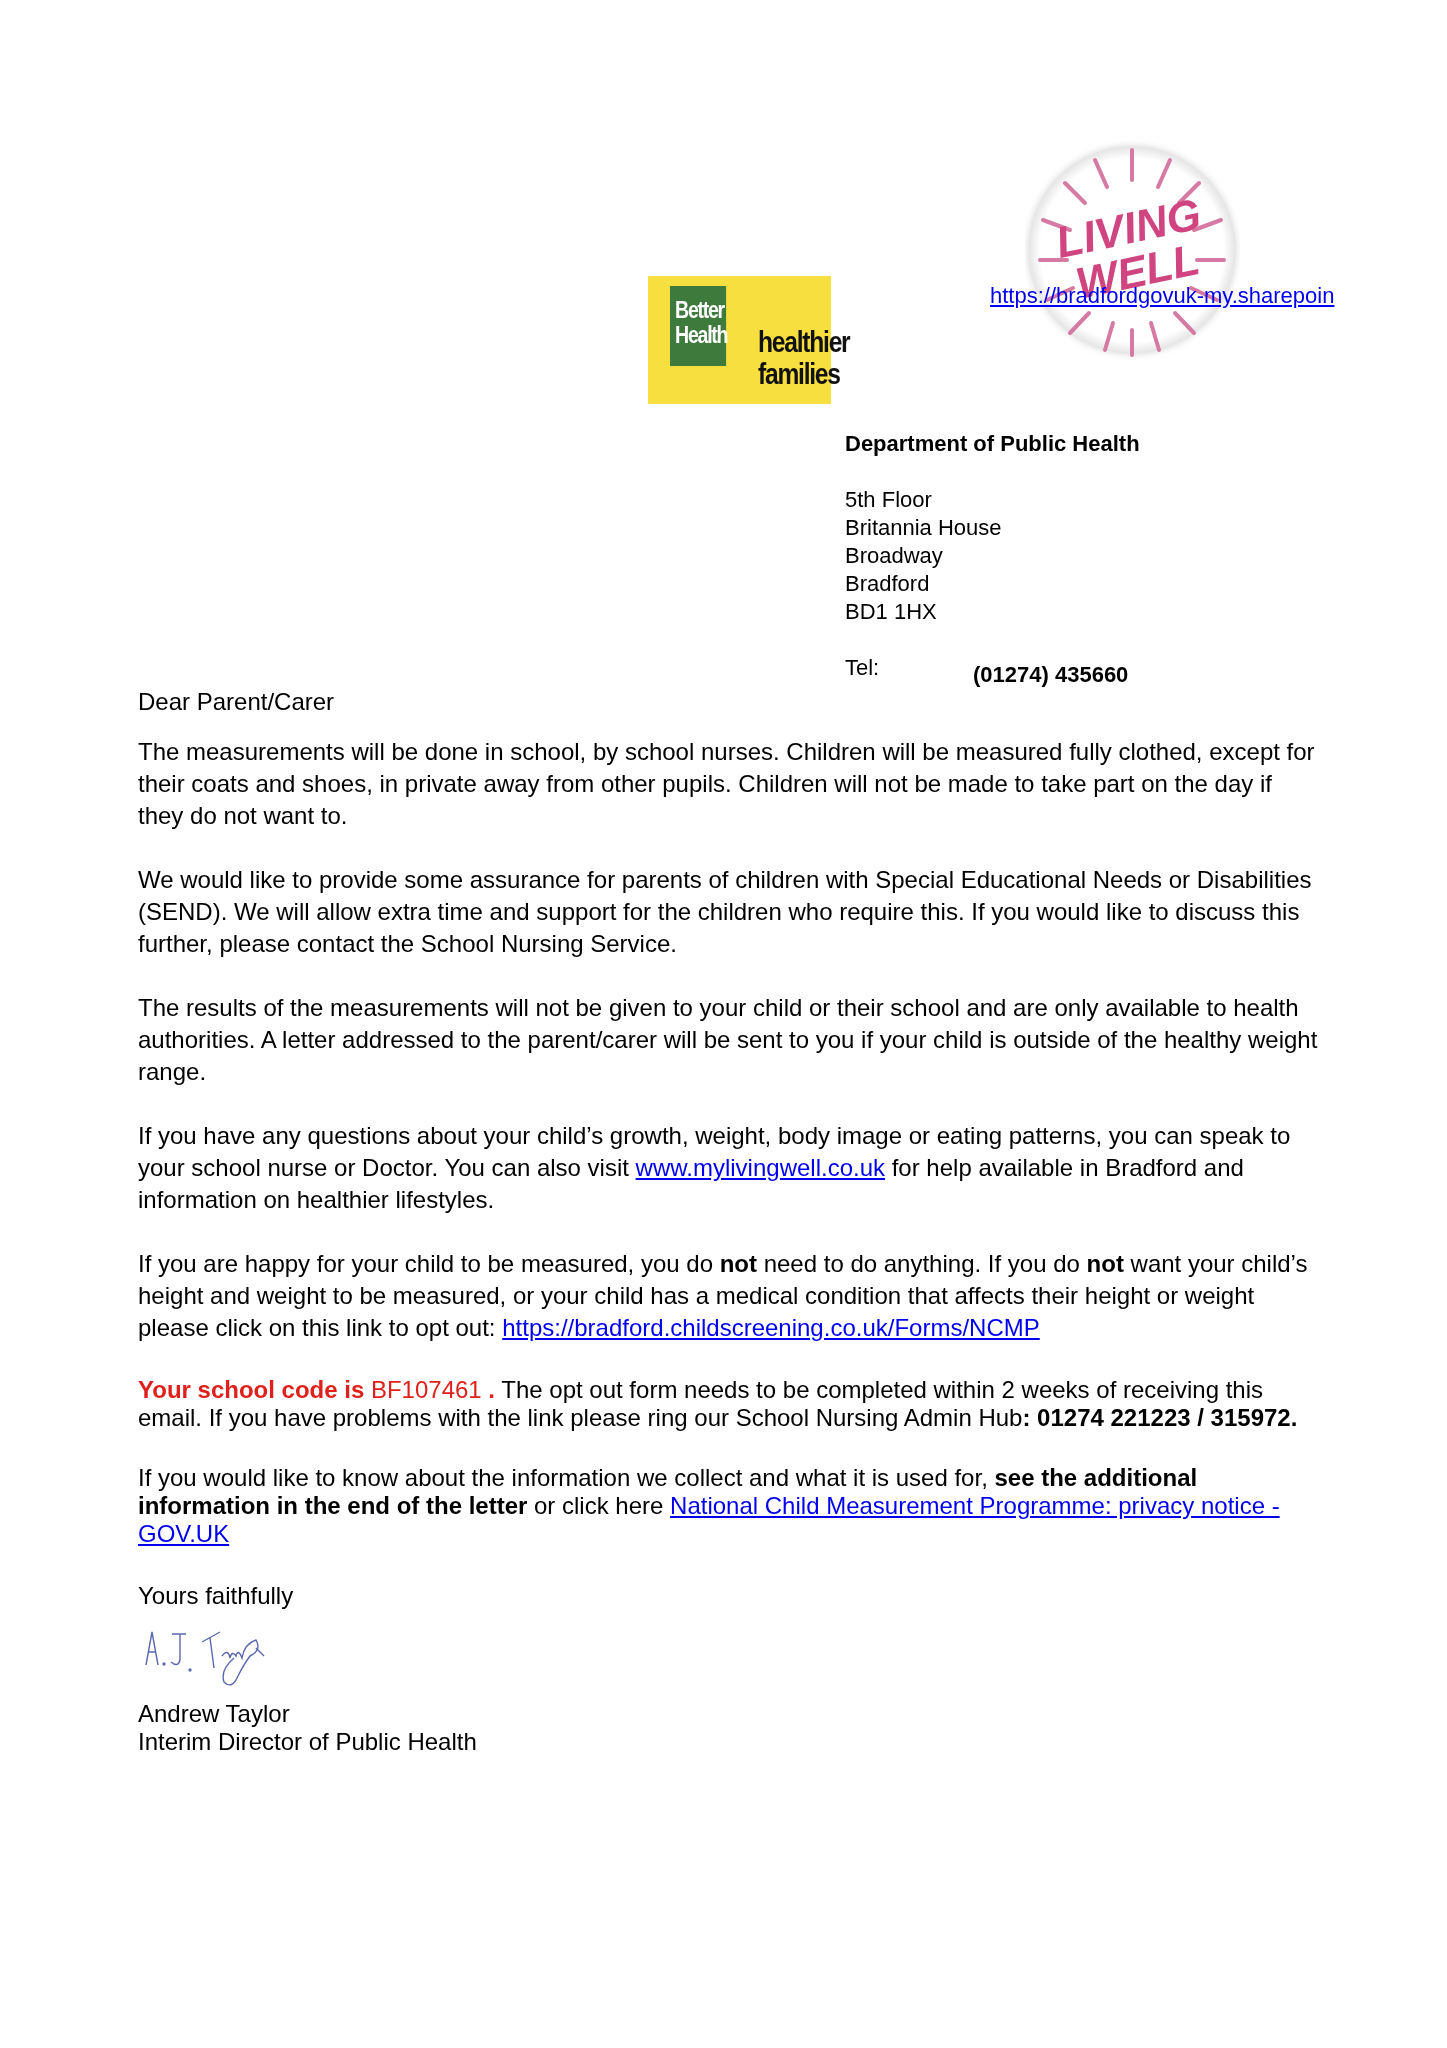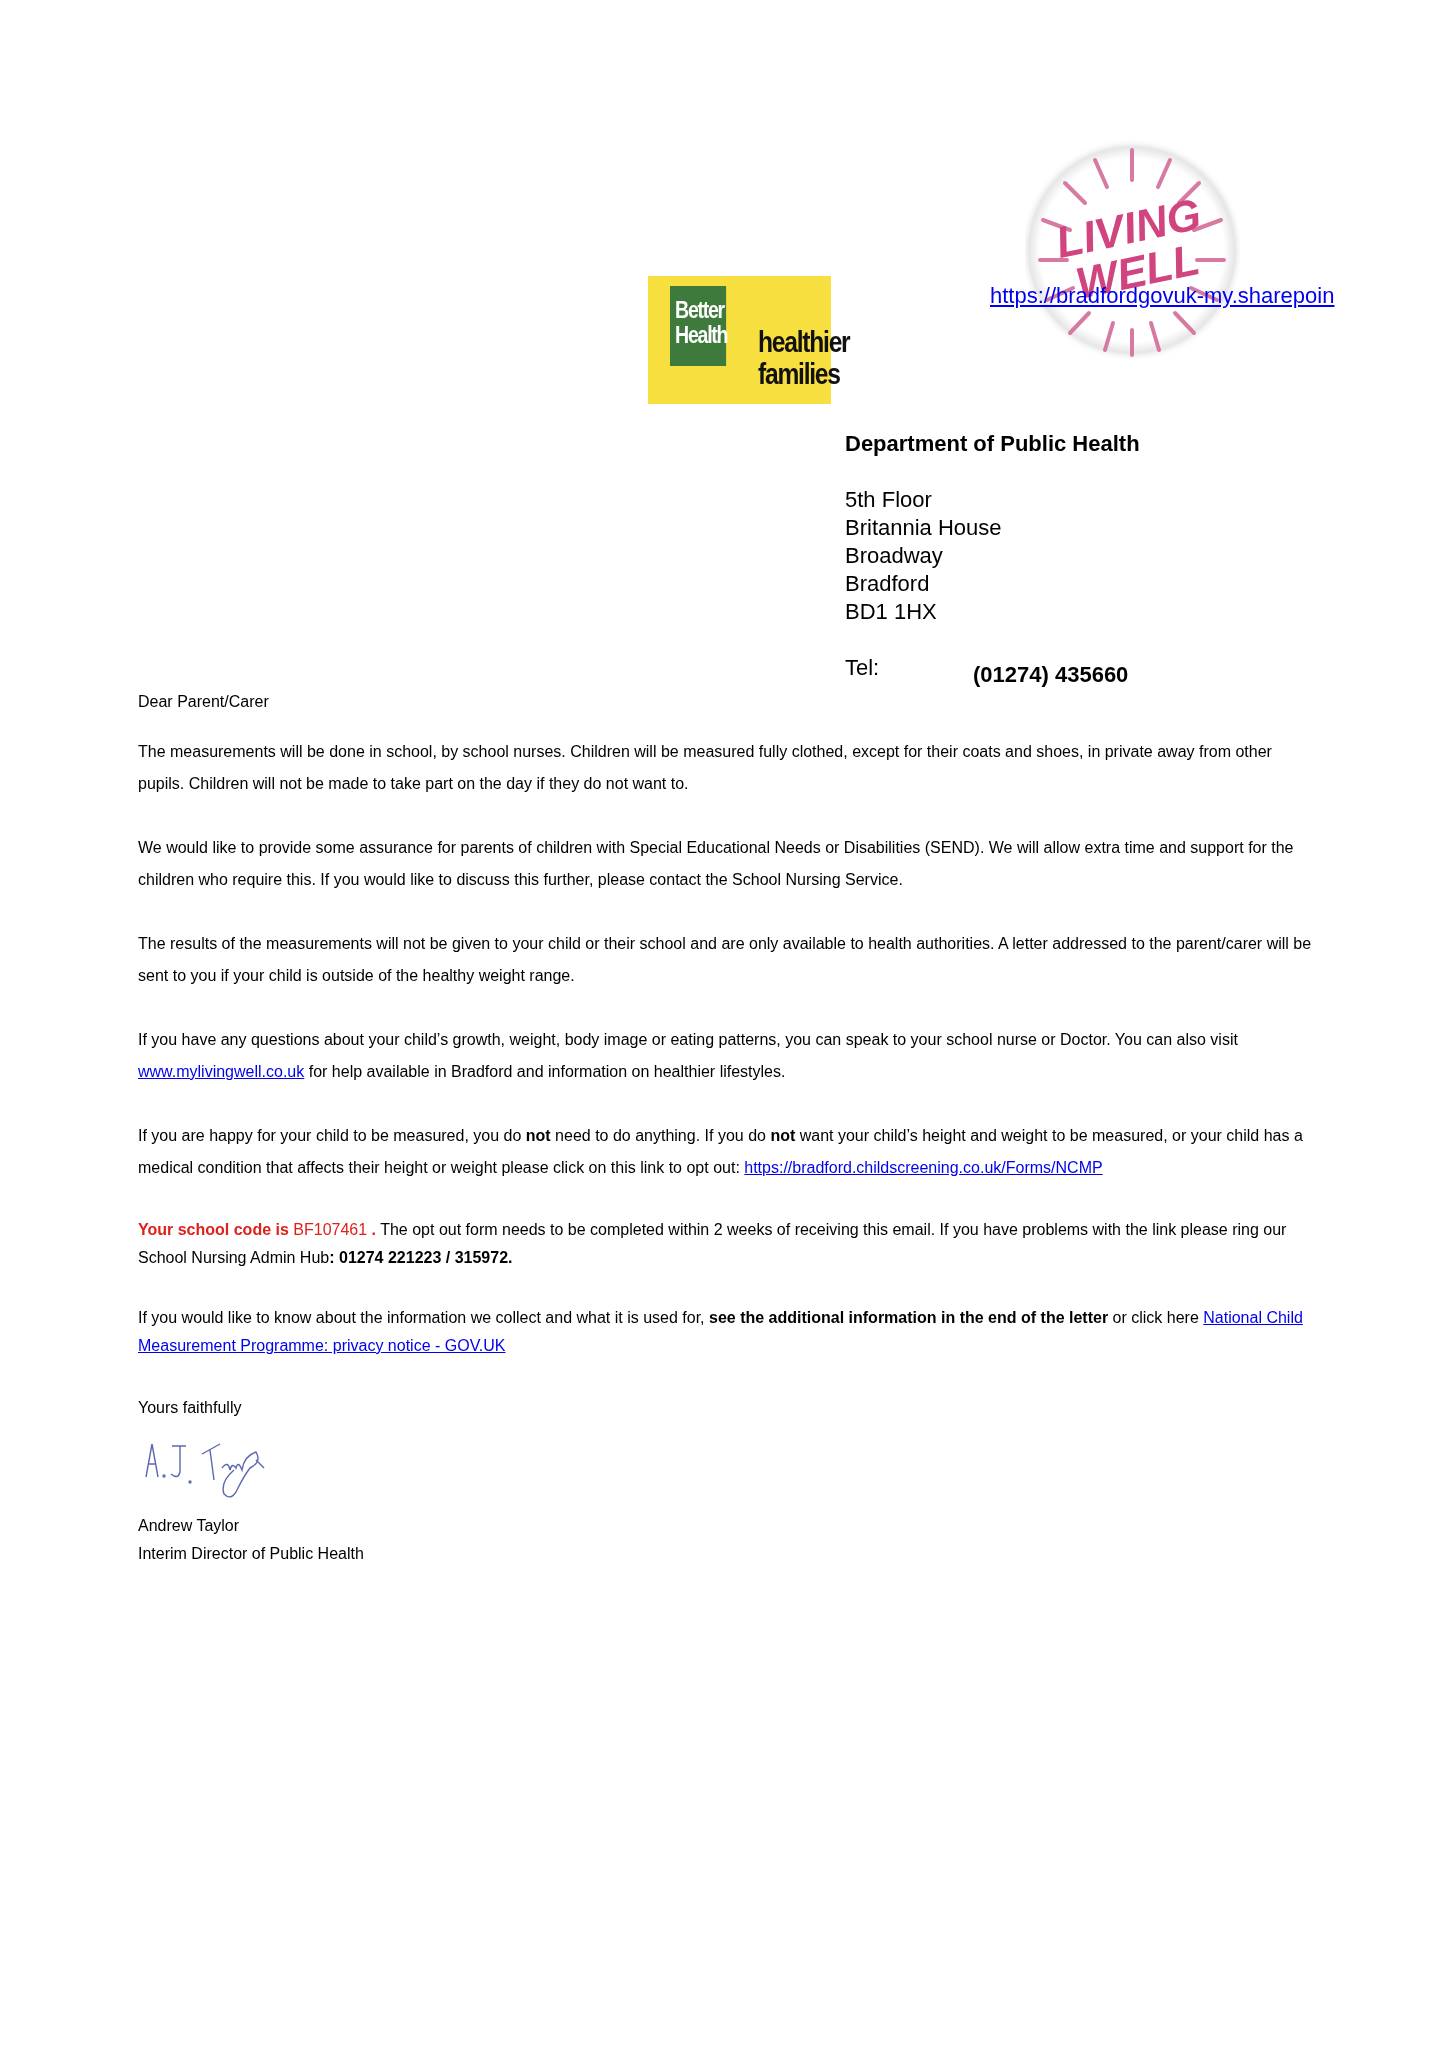--- a/index.html
+++ b/index.html
@@ -34,21 +34,21 @@
       left: 990px; top: 283px; font-size: 22px; color: #0000ee;
       text-decoration: underline; white-space: nowrap;
     }
     
     .address { left: 845px; top: 430px; font-size: 22px; line-height: 28px; }
     .address .dept { font-weight: bold; margin-bottom: 28px; }
     .address .tel { margin-top: 28px; display: flex; gap: 12px; }
     .address .tel-label { width: 116px; }
     .address .tel-num { font-weight: bold; margin-top: 7px; }
     
-    .letter { left: 138px; top: 686px; width: 1180px; font-size: 16px; line-height: 32px; }
+    .letter { left: 138px; top: 686px; width: 1180px; font-size: 24px; line-height: 32px; }
     .letter p { margin: 0 0 32px 0; }
     .letter p.tight { line-height: 28px; }
     .letter a { color: #0000ee; text-decoration: underline; }
     .red { color: #e0201b; }
     .bold { font-weight: bold; }
     .code { font-weight: normal; color: #e0201b; }
     .salutation { margin-bottom: 18px !important; }
     .closing { margin-bottom: 8px !important; }
     .sig { height: 80px; width: 150px; margin-bottom: 0; }
     .signatory { line-height: 28px; }

